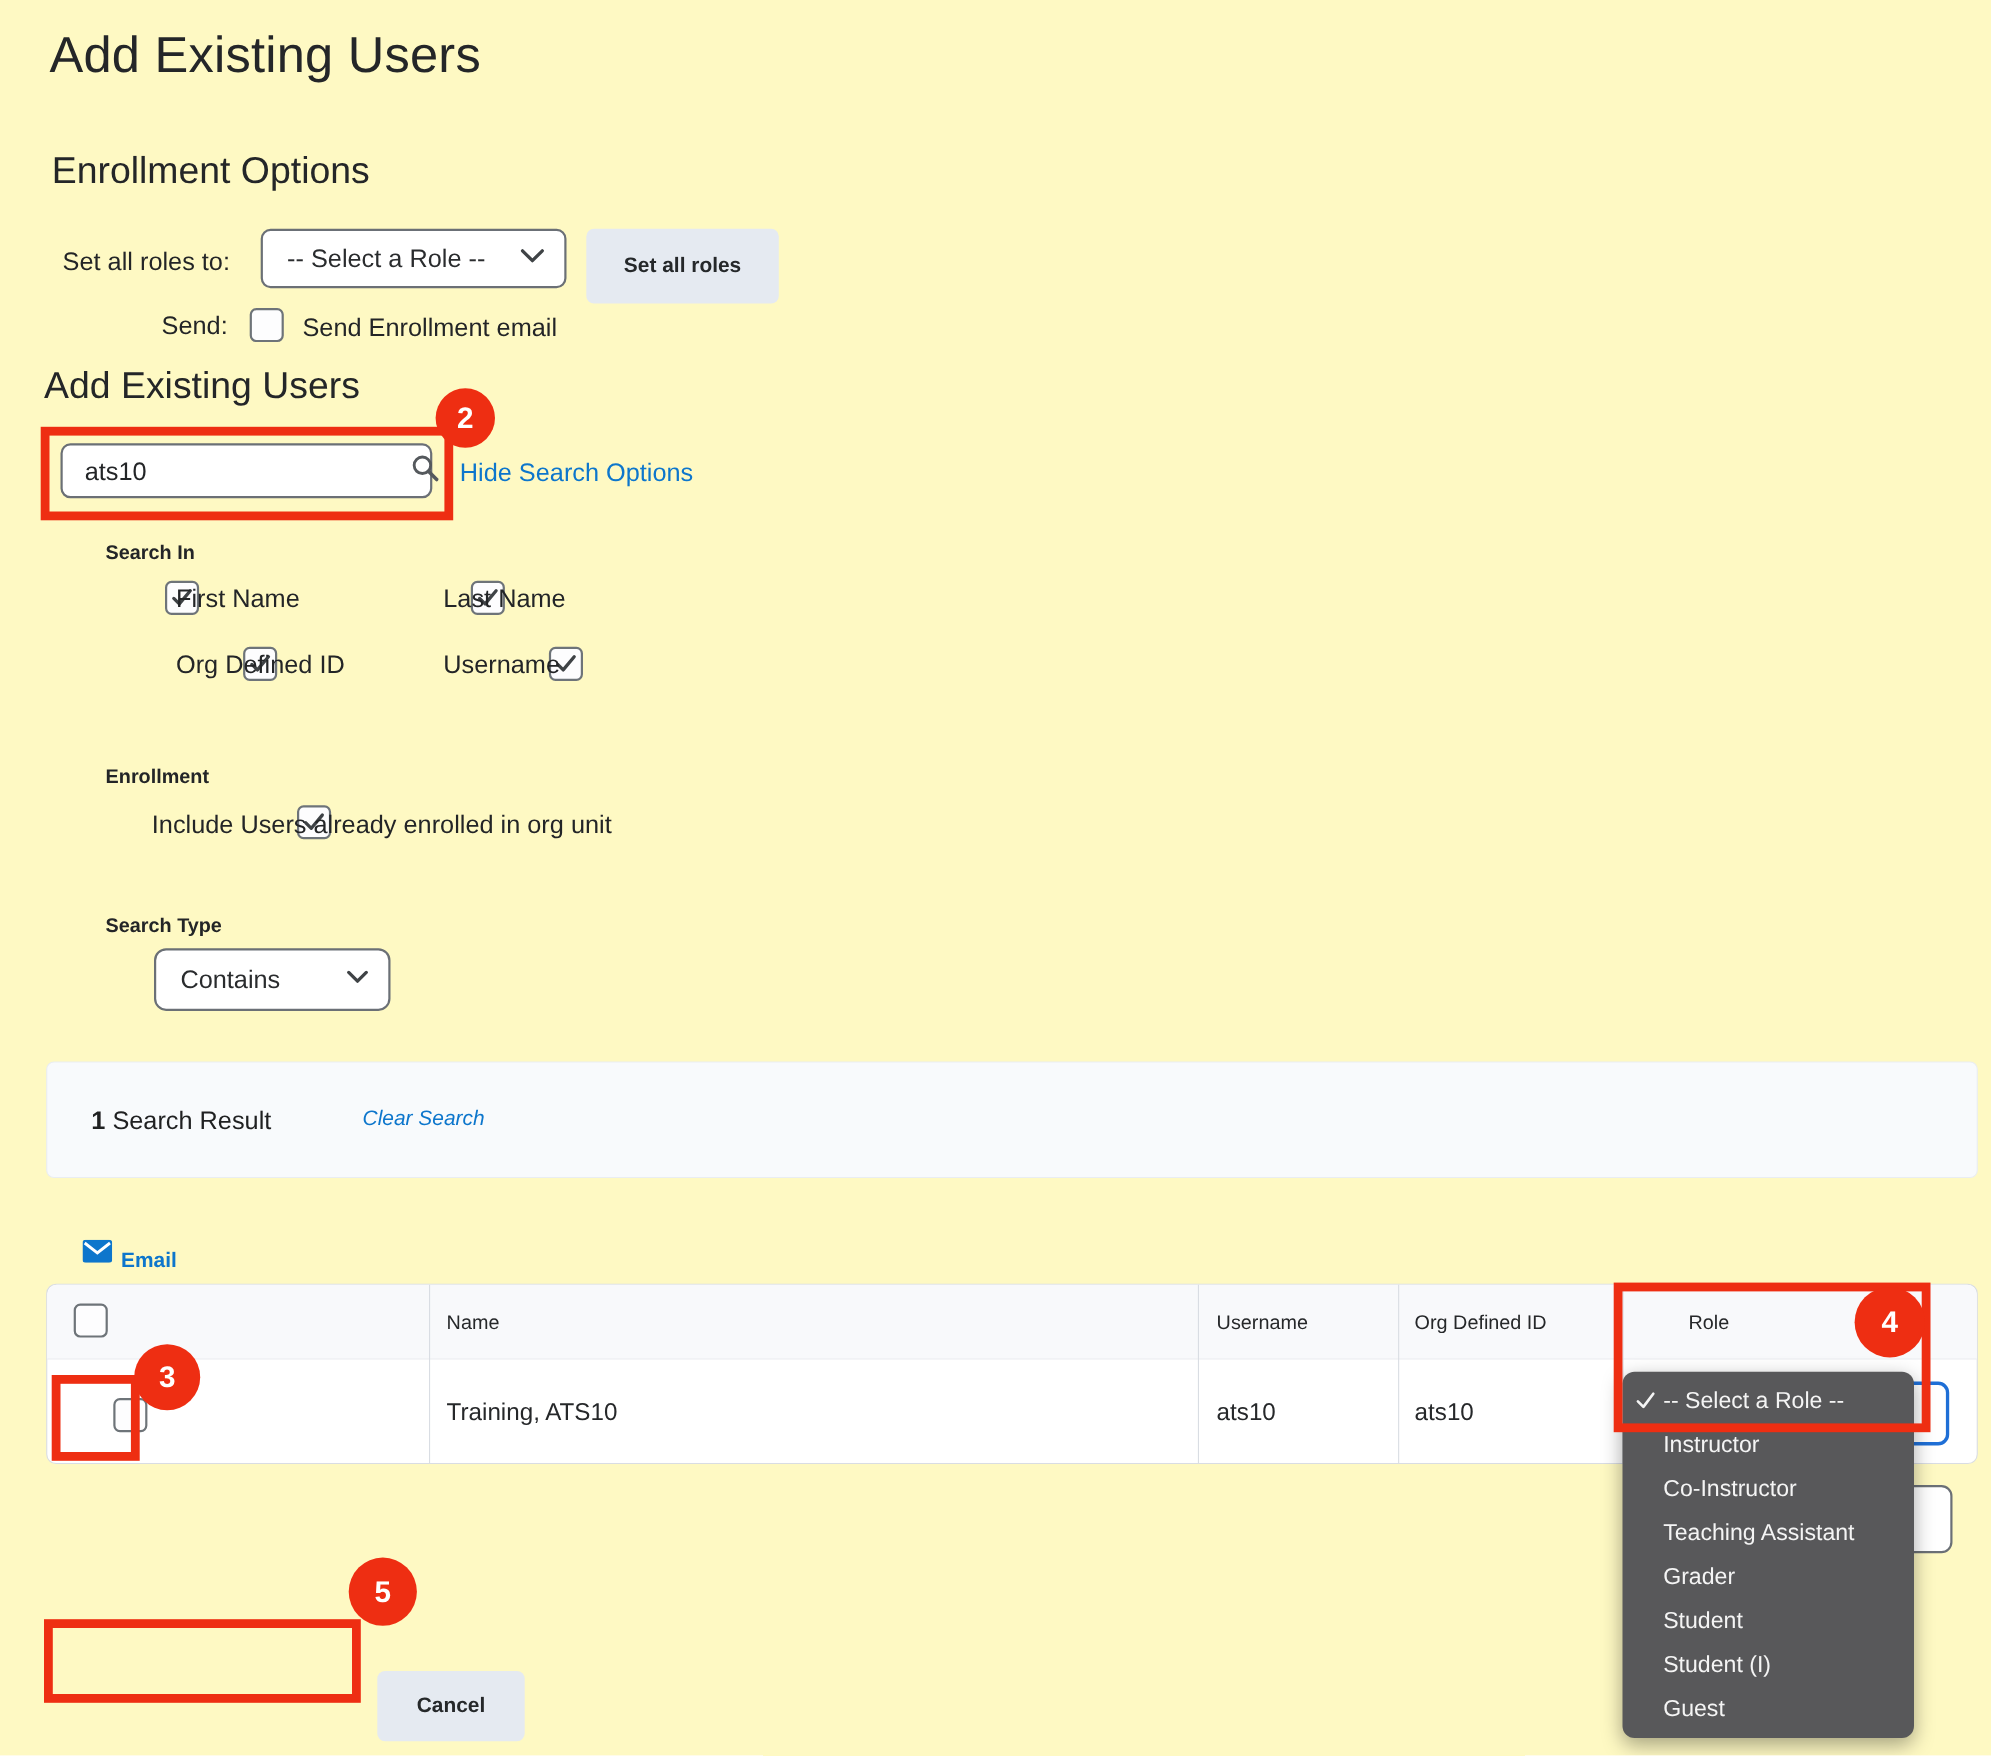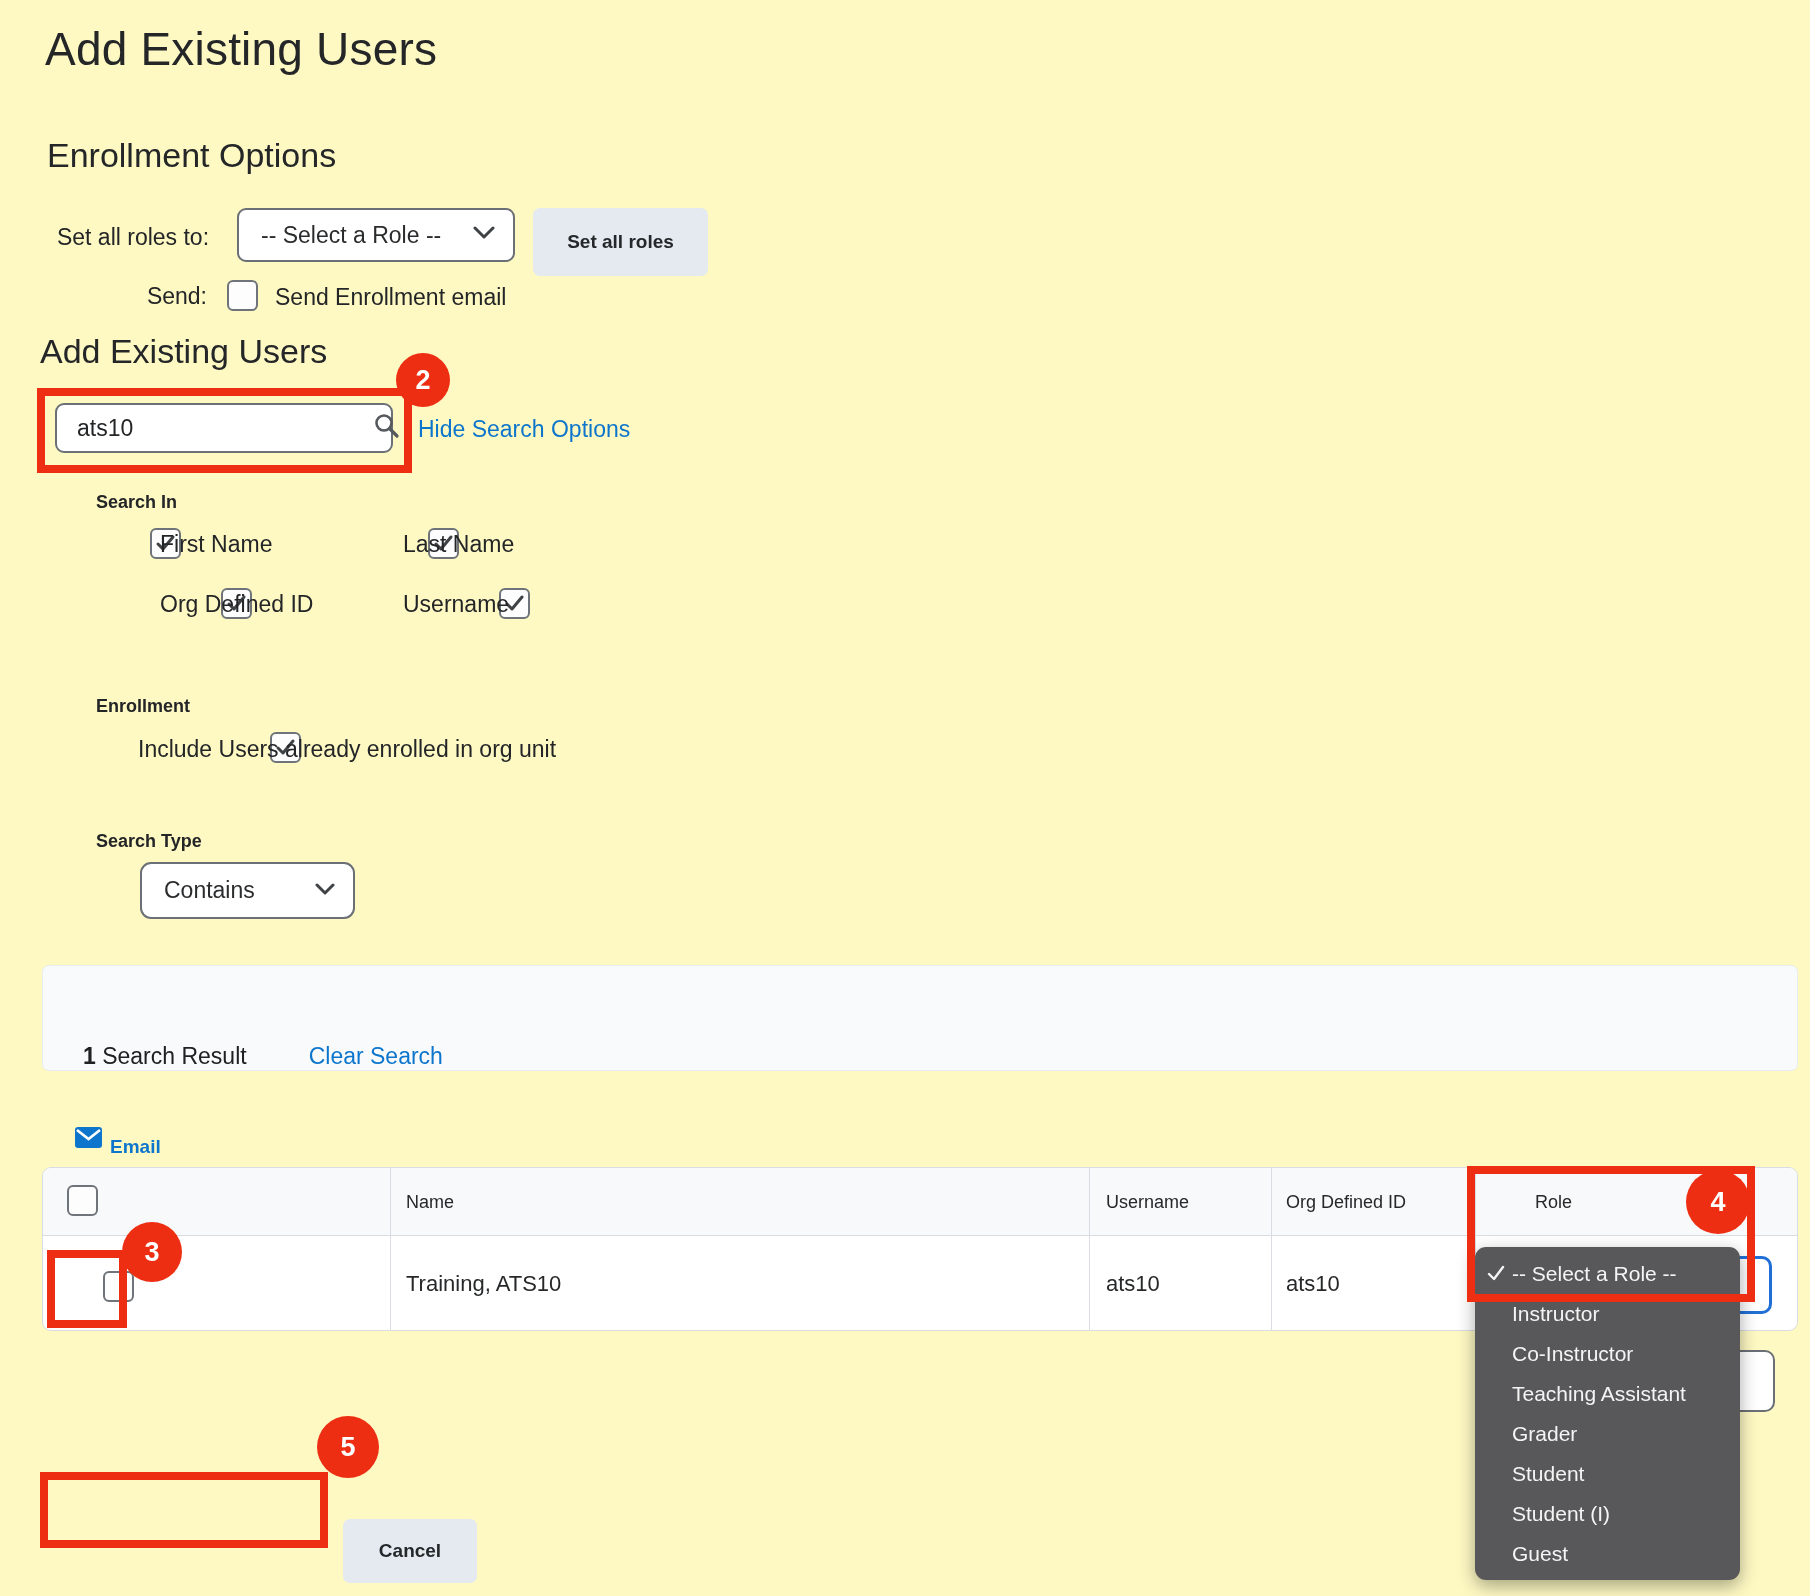--- a/index.html
+++ b/index.html
@@ -32,21 +32,21 @@
   .cb.checked svg { display:block; }
 
   .search-box { background:#fff; border:2px solid #6b7076; border-radius:9px;
                 display:flex; align-items:center; padding:0 14px 0 0; }
   .search-box input { flex:1; border:none; outline:none; font-family:inherit;
                       font-size:23px; color:#232527; padding:0 0 0 20px; background:transparent; height:100%; }
 
   .link { color:#0d76cc; cursor:pointer; text-decoration:none; }
 
   .results-bar { background:#f8fafc; border:1px solid #e9edf2; border-radius:7px;
-                 display:flex; align-items:flex-end; }
+                 display:flex; align-items:center; }
 
   
   .utable { border:1px solid #d9dde3; border-radius:9px; background:#fff; }
   .thead { position:absolute; left:0; top:0; right:0; height:68px; background:#f8f9fb;
            border-bottom:1px solid #d9dde3; border-radius:9px 9px 0 0; }
   .col-line { position:absolute; top:0; bottom:0; width:1px; background:#d9dde3; }
   .th { position:absolute; font-size:18px; color:#26282a; top:0; height:68px; display:flex; align-items:center; }
   .td { position:absolute; font-size:22px; color:#26282a; top:68px; height:96px; display:flex; align-items:center; }
 
   
@@ -163,21 +163,21 @@
         </svg>
     </span>
   </div>
 
   
   <div class="results-bar abs" style="left:42px; top:965px; width:1756px; height:106px;">
     <div style="margin-left:40px; font-size:23px;">
       <b>1</b>
       <span>Search Result</span>
     </div>
-    <a class="link" style="margin-left:62px; font-size:23px;">Clear Search</a>
+    <a class="link" style="margin-left:83px; font-size:19px;font-style:italic;">Clear Search</a>
   </div>
 
   
   <span class="abs" style="left:75px; top:1127px;">
     <svg width="27" height="21" viewBox="0 0 27 21">
       <rect x="0" y="0" width="27" height="21" rx="3" fill="#0d76cc"></rect>
       <polyline points="2,3 13.5,12 25,3" fill="none" stroke="#fff" stroke-width="2.6"></polyline>
     </svg>
   </span>
   <a class="link abs" style="left:110px; top:1126px; font-size:19px; font-weight:700;margin-top:10px;">Email</a>

